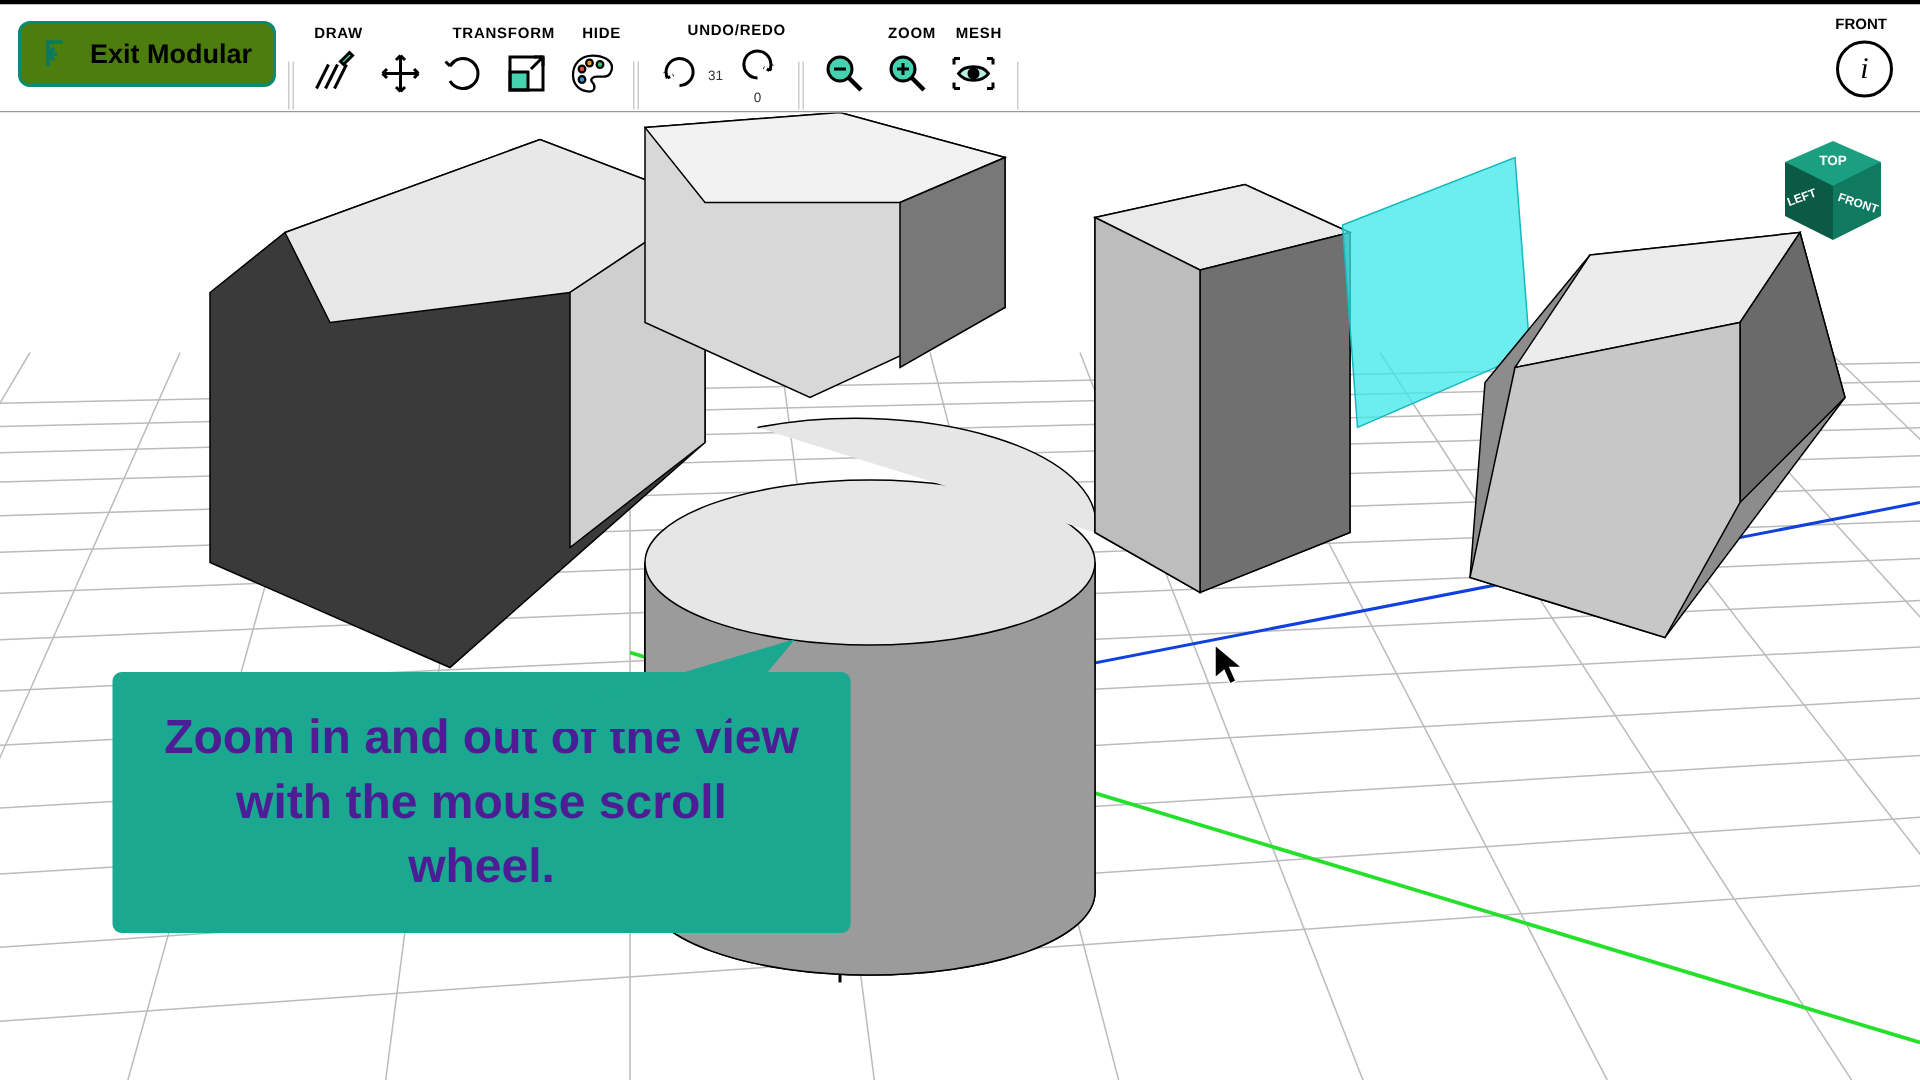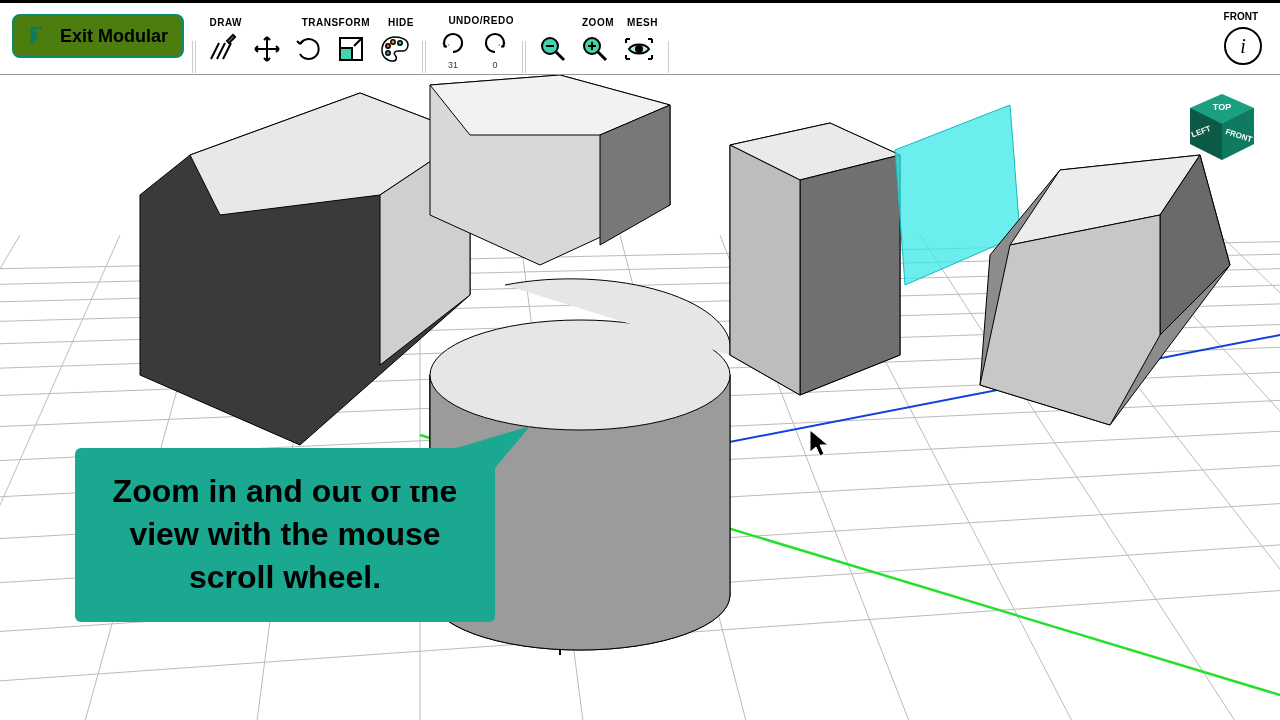--- a/index.html
+++ b/index.html
@@ -16,21 +16,21 @@
   .sep::before { content: ""; width: 1px; height: 32px; background: #ccc; }
   .sep-dbl::after { content: ""; width: 1px; height: 32px; background: #ccc; margin-left: 2px; }
   .info-btn { position: absolute; right: 18px; top: 24px; width: 38px; height: 38px; border: 2px solid #000; border-radius: 50%; display: flex; align-items: center; justify-content: center; font-size: 20px; font-family: Georgia, serif; font-style: italic; cursor: pointer; }
   .info-label { position: absolute; right: 22px; top: 8px; font-size: 10px; font-weight: 700; }
   .badge { font-size: 9px; color: #333; position: relative; top: 2px; }
 
   .viewport { position: absolute; top: 75px; left: 0; right: 0; bottom: 0; background: #fff; overflow: hidden; }
   .viewport svg { width: 100%; height: 100%; }
 
   .callout-wrap { position: absolute; left: 75px; top: 448px; }
-  .callout { background: #1aa890; color: #000000; font-size: 32px; font-weight: 700; line-height: 1.35; padding: 22px 30px; border-radius: 6px; width: 420px; text-align: center; }
+  .callout { background: #1aa890; color: #4c1d95; font-size: 32px; font-weight: 700; line-height: 1.35; padding: 22px 30px; border-radius: 6px; width: 492px; text-align: center; }
   .callout-tail { position: absolute; top: -22px; left: 280px; width: 0; height: 0; border-left: 150px solid transparent; border-right: 0 solid transparent; border-bottom: 60px solid #1aa890; transform: skewX(-40deg); }
 
   .navcube { position: absolute; right: 18px; top: 88px; width: 80px; height: 80px; }
 
   .cursor { position: absolute; left: 808px; top: 428px; font-size: 26px; color: #000; pointer-events: none; }
 </style>
 </head>
 <body>
 
 <div class="topbar"></div>
@@ -95,21 +95,21 @@
           </svg>
       </div>
     </div>
   </div>
 
   <div class="sep sep-dbl"></div>
 
   <div class="group">
     <div class="group-label">UNDO/REDO</div>
     <div class="tools">
-      <div style="display:flex;flex-direction:column;align-items:center">
+      <div style="display:flex;align-items:center">
         <div class="tool" style="height:30px">
           <svg width="28" height="28" viewBox="0 0 28 28" fill="none" stroke="#000" stroke-width="2">
               <path d="M6 18 A9 9 0 1 1 14 23"></path>
               <path d="M6 18 L4 14 M6 18 L10 16" stroke-dasharray="2 2"></path>
             </svg>
         </div>
         <span class="badge">31</span>
       </div>
       <div style="display:flex;flex-direction:column;align-items:center">
         <div class="tool" style="height:30px">

